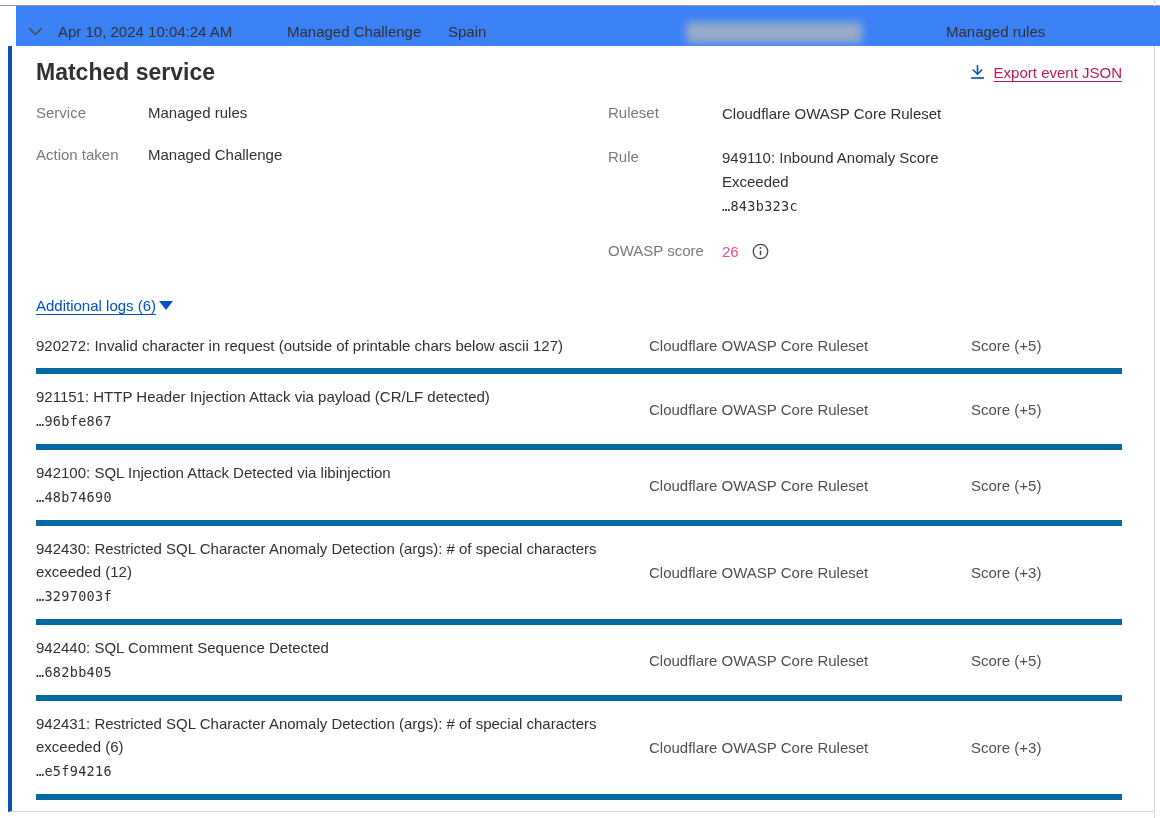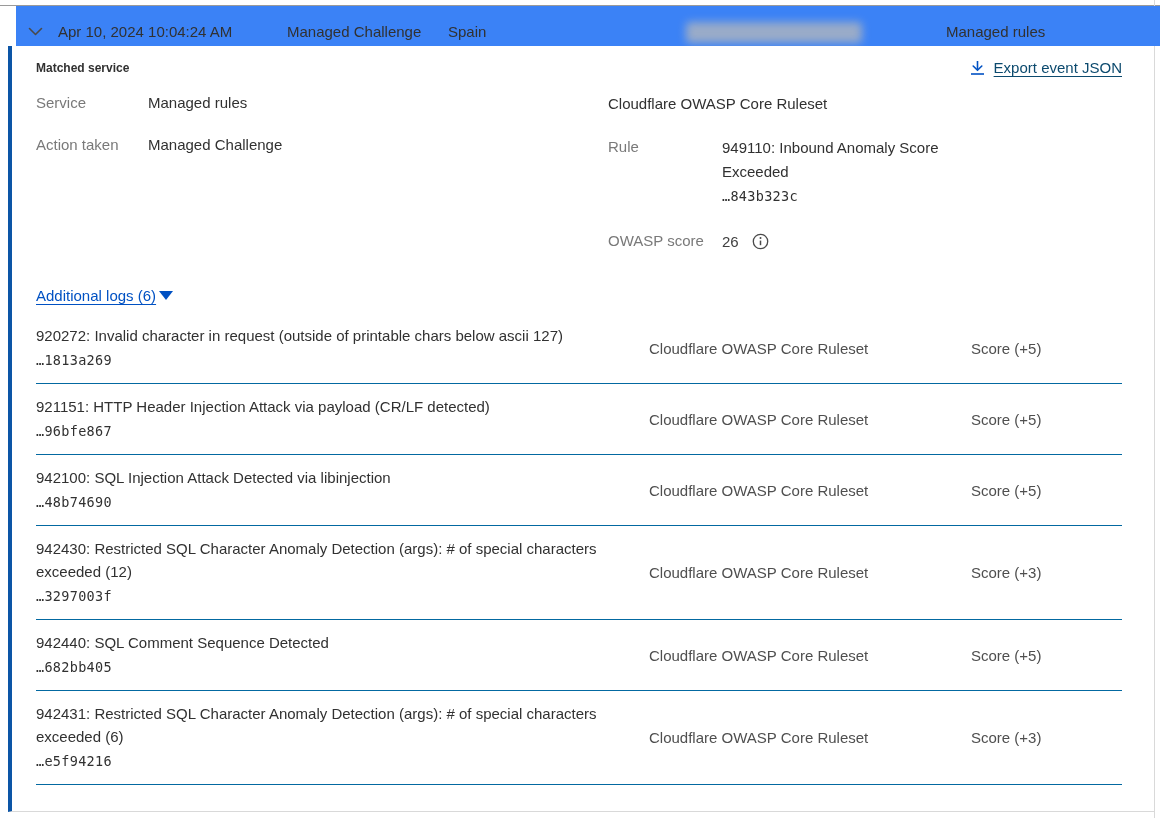--- a/index.html
+++ b/index.html
@@ -59,26 +59,26 @@
     border-bottom: 1px solid #d9d9d9;
     background: #ffffff;
     padding: 12px 32px 0 24px;
   }
   .panel-header {
     display: flex;
     justify-content: space-between;
     align-items: center;
     margin-top: 1px;
   }
-  .panel-title { font-size: 12px; font-weight: 700; color: #313131; }
+  .panel-title { font-size: 23px; font-weight: 700; color: #313131; }
   .export-link {
     display: inline-flex;
-    align-items: flex-end;
+    align-items: flex-start;
     gap: 9px;
-    color: #0c4a6e;
+    color: #be185d;
     text-decoration: none;
     cursor: pointer;
   }
   .export-link .link-text { text-decoration: underline; text-underline-offset: 3px; }
   .details {
     display: flex;
     margin-top: 16px;
     gap: 19px;
   }
   .details-left { flex: 0 0 553px; }
@@ -90,21 +90,21 @@
   .details-right .detail-value { width: 245px; line-height: 24px; }
   .mono {
     font-family: "DejaVu Sans Mono", monospace;
     font-size: 13.5px;
     color: #313131;
     letter-spacing: 0.3px;
   }
   .detail-value .mono { display: block; line-height: 24px; }
   .rule-block { margin-bottom: 22px; }
   .owasp-row { display: flex; align-items: center; }
-  .owasp-value { color: #404040; margin-right: 13px; }
+  .owasp-value { color: #ec4899; margin-right: 13px; }
   .info-btn { background: none; border: none; cursor: pointer; width: 17px; height: 17px; padding: 0; display: inline-flex; }
   
   .logs-toggle {
     display: inline-flex;
     align-items: center;
     margin-top: 15px;
     color: #0051c3;
     cursor: pointer;
     text-decoration: none;
   }
@@ -115,21 +115,21 @@
     width: 0; height: 0;
     border-left: 7px solid transparent;
     border-right: 7px solid transparent;
     border-top: 9px solid #0051c3;
   }
   .log-list { margin-top: 9px; }
   .log-row {
     display: flex;
     align-items: center;
     padding: 11px 0;
-    border-bottom: 1px solid #0369a1;
+    border-bottom: 6px solid #0369a1;
     justify-content: space-between;
   }
   .log-desc { flex: 0 0 613px; padding-right: 20px; }
   .log-desc .desc-text { color: #313131; line-height: 23px; }
   .log-desc .mono { display: block; line-height: 24px; margin-top: 1px; }
   .log-ruleset { flex: 0 0 322px; color: #4f4f4f; }
   .log-score { flex: 1 1 auto; color: #4f4f4f; }
   svg { display: block; }
 </style>
 </head>
@@ -177,20 +177,21 @@
           <span class="detail-value">Managed rules</span>
         </div>
         <div class="detail-row">
           <span class="detail-label">Action taken</span>
           <span class="detail-value">Managed Challenge</span>
         </div>
       </div>
 
       <div class="details-right">
         <div class="detail-row">
+          <span class="detail-label">Ruleset</span>
           <span class="detail-value">
             <span>Cloudflare OWASP Core Ruleset</span>
           </span>
         </div>
         <div class="detail-row rule-block">
           <span class="detail-label">Rule</span>
           <span class="detail-value">
             <span>949110: Inbound Anomaly Score Exceeded</span>
             <span class="mono">…843b323c</span>
           </span>
@@ -213,21 +214,20 @@
     <a class="logs-toggle">
       <span class="link-text">Additional logs (6)</span>
         <span class="tri-down"></span>
     </a>
 
     <div class="log-list">
 
         <div class="log-row">
           <div class="log-desc">
             <span class="desc-text">920272: Invalid character in request (outside of printable chars below ascii 127)</span>
-            <span class="mono">…1813a269</span>
           </div>
           <div class="log-ruleset">Cloudflare OWASP Core Ruleset</div>
           <div class="log-score">Score (+5)</div>
         </div>
 
         <div class="log-row">
           <div class="log-desc">
             <span class="desc-text">921151: HTTP Header Injection Attack via payload (CR/LF detected)</span>
             <span class="mono">…96bfe867</span>
           </div>

